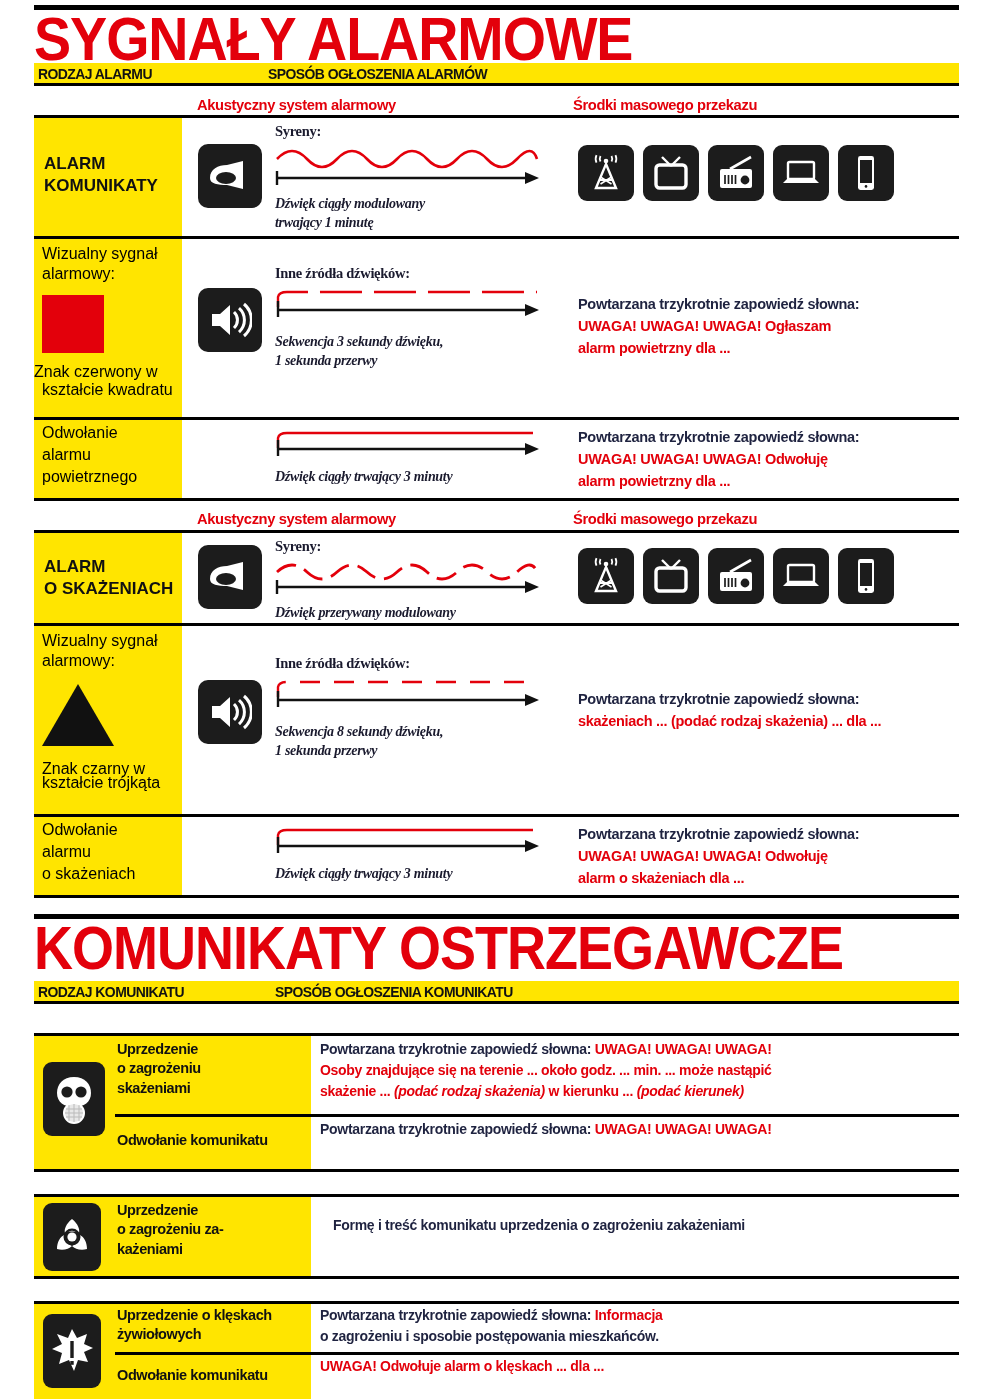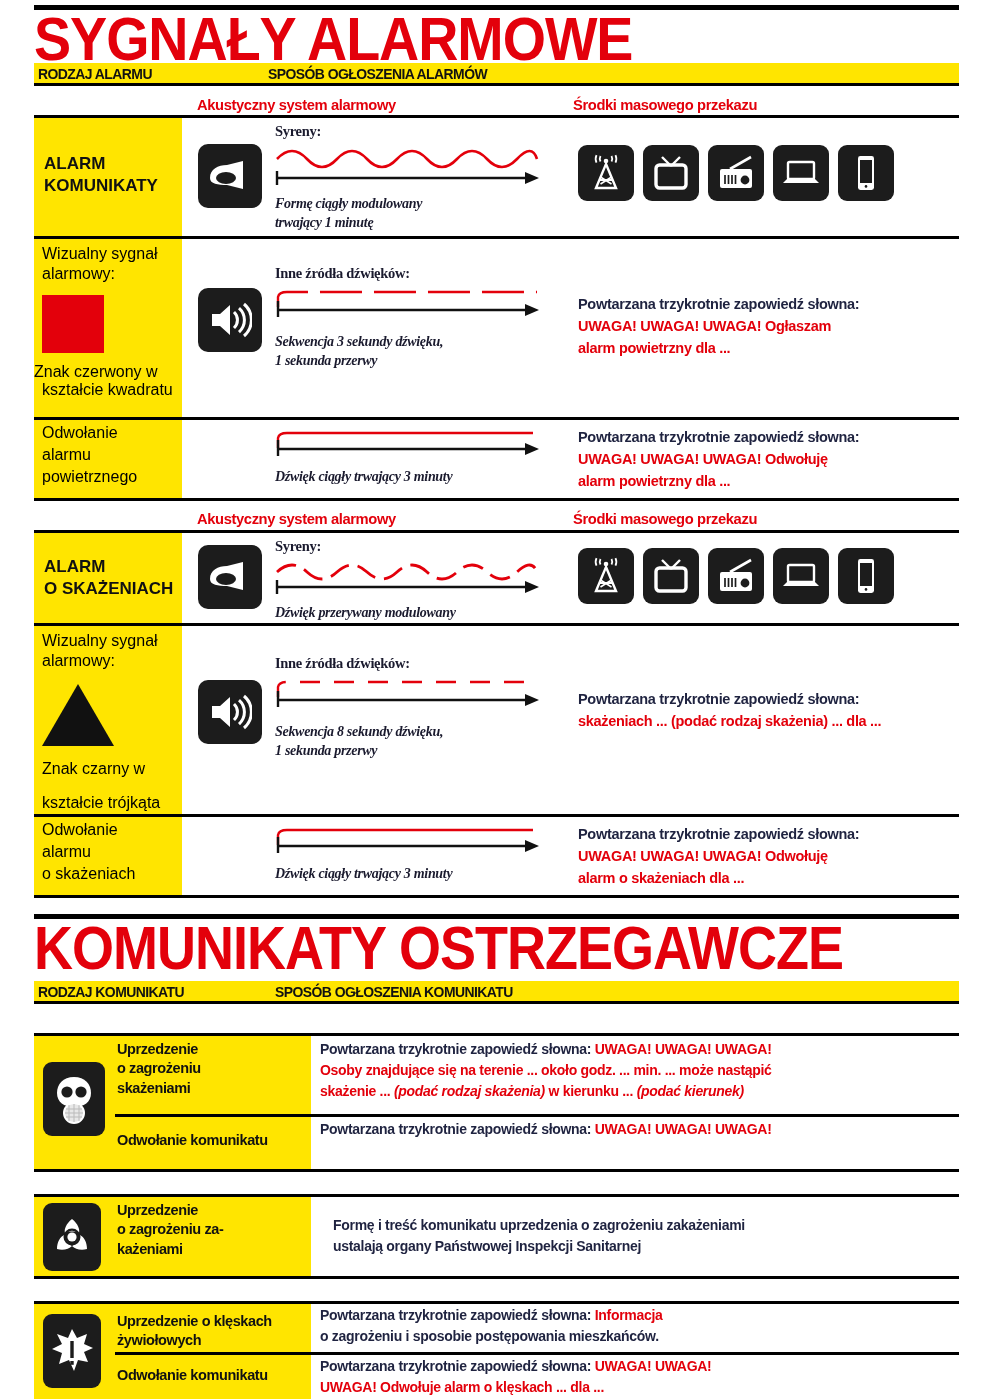--- a/index.html
+++ b/index.html
@@ -144,21 +144,21 @@
   </div>
 
   <div class="diagram" style="left:275px;top:123px;width:278px;">
     <div class="lbl-top">Syreny:</div>
     <svg width="265" height="48" viewBox="0 0 265 48" aria-hidden="true">
       <path d="M2 18 Q17 2 32 18 T62 18 T92 18 T122 18 T152 18 T182 18 T212 18 T242 18 T262 18" fill="none" stroke="#E3000B" stroke-width="2.6"></path>
       <line x1="2" y1="30" x2="2" y2="44" stroke="#111" stroke-width="2.4"></line>
       <line x1="2" y1="37" x2="250" y2="37" stroke="#111" stroke-width="2.4"></line>
       <polygon points="250,31 264,37 250,43" fill="#111"></polygon>
     </svg>
-    <div class="lbl-bot">Formę ciągły modulowany</div>
+    <div class="lbl-bot">Dźwięk ciągły modulowany</div>
     <div class="lbl-bot" style="margin-top:0;">trwający 1 minutę</div>
   </div>
 
   <div class="media-strip" style="left:578px;top:145px;">
     <div class="tile">
       <svg width="40" height="40" viewBox="0 0 40 40" aria-hidden="true">
         <path d="M20 11 L30 35 L10 35 Z" fill="none" stroke="#fff" stroke-width="2.4"></path>
         <line x1="13" y1="27" x2="27" y2="27" stroke="#fff" stroke-width="2"></line>
         <line x1="14.5" y1="24" x2="25.5" y2="31" stroke="#fff" stroke-width="1.6"></line>
         <line x1="25.5" y1="24" x2="14.5" y2="31" stroke="#fff" stroke-width="1.6"></line>
@@ -344,21 +344,21 @@
     </div>
   </div>
 
   <div class="rule" style="left:34px;top:623px;width:925px;height:3px;"></div>
 
   <div class="yellow" style="position:absolute;left:34px;top:626px;width:148px;height:188px;">
     <div class="sub-label" style="position:absolute;left:8px;top:6px;">Wizualny sygnał</div>
     <div class="sub-label" style="position:absolute;left:8px;top:26px;">alarmowy:</div>
     <div style="position:absolute;left:8px;top:58px;width:0;height:0;border-left:36px solid transparent;border-right:36px solid transparent;border-bottom:62px solid #111;"></div>
     <div class="cap-ital" style="position:absolute;left:8px;top:134px;">Znak czarny w</div>
-    <div class="cap-ital" style="position:absolute;left:8px;top:168px;text-align:right;">kształcie trójkąta</div>
+    <div class="cap-ital" style="position:absolute;left:8px;top:148px;text-align:right;">kształcie trójkąta</div>
   </div>
 
   <div class="tile" style="left:198px;top:680px;width:64px;height:64px;">
     <svg width="44" height="40" viewBox="0 0 44 40" aria-hidden="true">
       <path d="M4 14 H12 L22 5 V35 L12 26 H4 Z" fill="#fff"></path>
       <path d="M26 12 A11 11 0 0 1 26 28" fill="none" stroke="#fff" stroke-width="3"></path>
       <path d="M31 8 A16 16 0 0 1 31 32" fill="none" stroke="#fff" stroke-width="3"></path>
       <path d="M36 4 A21 21 0 0 1 36 36" fill="none" stroke="#fff" stroke-width="3"></path>
     </svg>
   </div>
@@ -488,40 +488,39 @@
     <div class="kom-label" style="padding-top:4px;">
       <div>Uprzedzenie</div>
       <div>o zagrożeniu za-</div>
       <div>każeniami</div>
     </div>
   </div>
 
   <div style="position:absolute;left:311px;top:1197px;width:648px;height:79px;background:#fff;">
     <div class="kom-text" style="padding-top:18px;padding-left:22px;">
       <div class="c-dark">Formę i treść komunikatu uprzedzenia o zagrożeniu zakażeniami</div>
-      <div class="c-dark">ustalają organy Państwowej Inspekcji Sanitarnej</div>
     </div>
   </div>
 
   <div class="rule" style="left:34px;top:1276px;width:925px;height:3px;"></div>
 
   <div class="rule" style="left:34px;top:1301px;width:925px;height:3px;"></div>
 
   <div class="yellow" style="position:absolute;left:34px;top:1304px;width:81px;height:95px;">
     <div class="tile" style="left:9px;top:10px;width:58px;height:74px;border-radius:9px;">
       <svg width="44" height="48" viewBox="0 0 44 48" aria-hidden="true">
         <path d="M22 2 L27 11 L37 7 L34 17 L43 21 L34 25 L38 35 L28 33 L24 44 L19 33 L9 37 L12 26 L2 22 L12 17 L7 7 L18 11 Z" fill="#fff"></path>
         <rect x="20.3" y="14" width="3.4" height="17" fill="#1c1c1c"></rect>
         <rect x="20.3" y="34" width="3.4" height="3.8" fill="#1c1c1c"></rect>
       </svg>
     </div>
   </div>
 
   <div class="yellow" style="position:absolute;left:115px;top:1304px;width:196px;height:48px;">
-    <div class="kom-label" style="padding-top:8px;">
+    <div class="kom-label" style="padding-top:2px;">
       <div>Uprzedzenie o klęskach</div>
       <div>żywiołowych</div>
     </div>
   </div>
 
   <div style="position:absolute;left:311px;top:1304px;width:648px;height:48px;background:#fff;">
     <div class="kom-text" style="padding-top:1px;">
       <div><span class="c-dark">Powtarzana trzykrotnie zapowiedź słowna: </span><span class="c-red">Informacja</span></div>
       <div class="c-dark">o zagrożeniu i sposobie postępowania mieszkańców.</div>
     </div>
@@ -530,18 +529,17 @@
   <div class="rule" style="left:115px;top:1352px;width:844px;height:3px;"></div>
 
   <div class="yellow" style="position:absolute;left:115px;top:1355px;width:196px;height:44px;">
     <div class="kom-label" style="padding-top:11px;">
       <div>Odwołanie komunikatu</div>
     </div>
   </div>
 
   <div style="position:absolute;left:311px;top:1355px;width:648px;height:44px;background:#fff;">
     <div class="kom-text" style="padding-top:1px;">
-      <div><span class="c-dark">Powtarzana trzykrotnie zapowiedź słowna: </span><span class="c-red">UWAGA! UWAGA!</span></div>
       <div class="c-red">UWAGA! Odwołuje alarm o klęskach ... dla ...</div>
     </div>
   </div>
 
 </div>
 
 </body></html>

